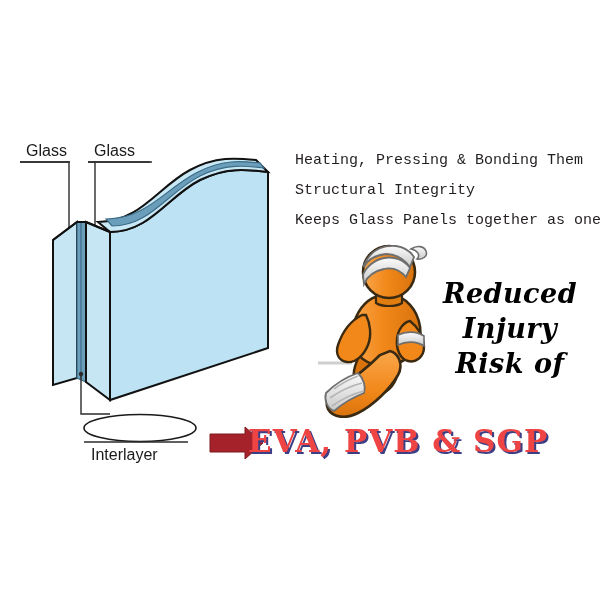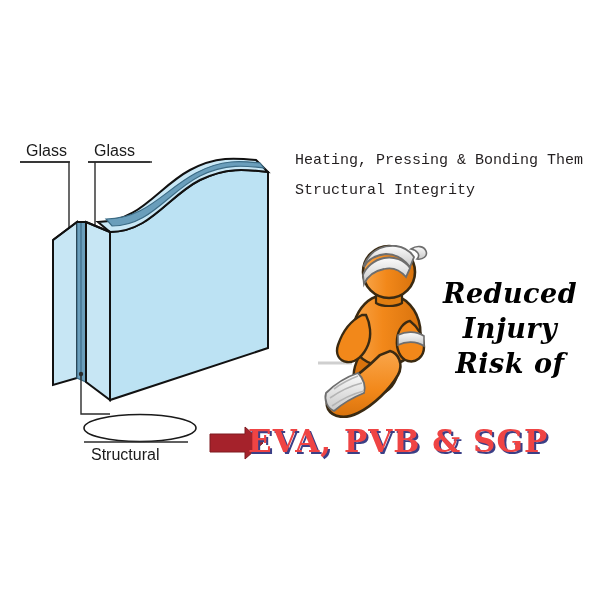--- a/index.html
+++ b/index.html
@@ -152,25 +152,26 @@
     <line x1="20" y1="162" x2="70" y2="162" stroke="#2b2b2b" stroke-width="1.4"></line>
     <line x1="88" y1="162" x2="152" y2="162" stroke="#2b2b2b" stroke-width="1.4"></line>
 
     <g>
       <path d="M210,434 L245,434 L245,427 L263,443 L245,459 L245,452 L210,452 Z" fill="#a5222b" stroke="#7e1a21" stroke-width="1"></path>
     </g>
   </svg>
 
   <div class="lbl" id="label-glass-outer">Glass</div>
   <div class="lbl" id="label-glass-inner">Glass</div>
-  <div class="lbl" id="label-interlayer">Structural</div>
+  <div class="lbl" id="label-interlayer">Interlayer</div>
 
   <div id="info-lines">
     <div class="info-line">Heating, Pressing &amp; Bonding Them</div>
     <div class="info-line">Structural Integrity</div>
+    <div class="info-line">Keeps Glass Panels together as one</div>
   </div>
 
   <svg id="figure-svg" viewBox="0 0 140 190">
     <defs>
       <linearGradient id="bodyGrad" x1="0" y1="0" x2="1" y2="0">
         <stop offset="0%" stop-color="#f9a64b"></stop>
         <stop offset="45%" stop-color="#f2881a"></stop>
         <stop offset="100%" stop-color="#d9730d"></stop>
       </linearGradient>
       <linearGradient id="bandGrad" x1="0" y1="0" x2="0" y2="1">

